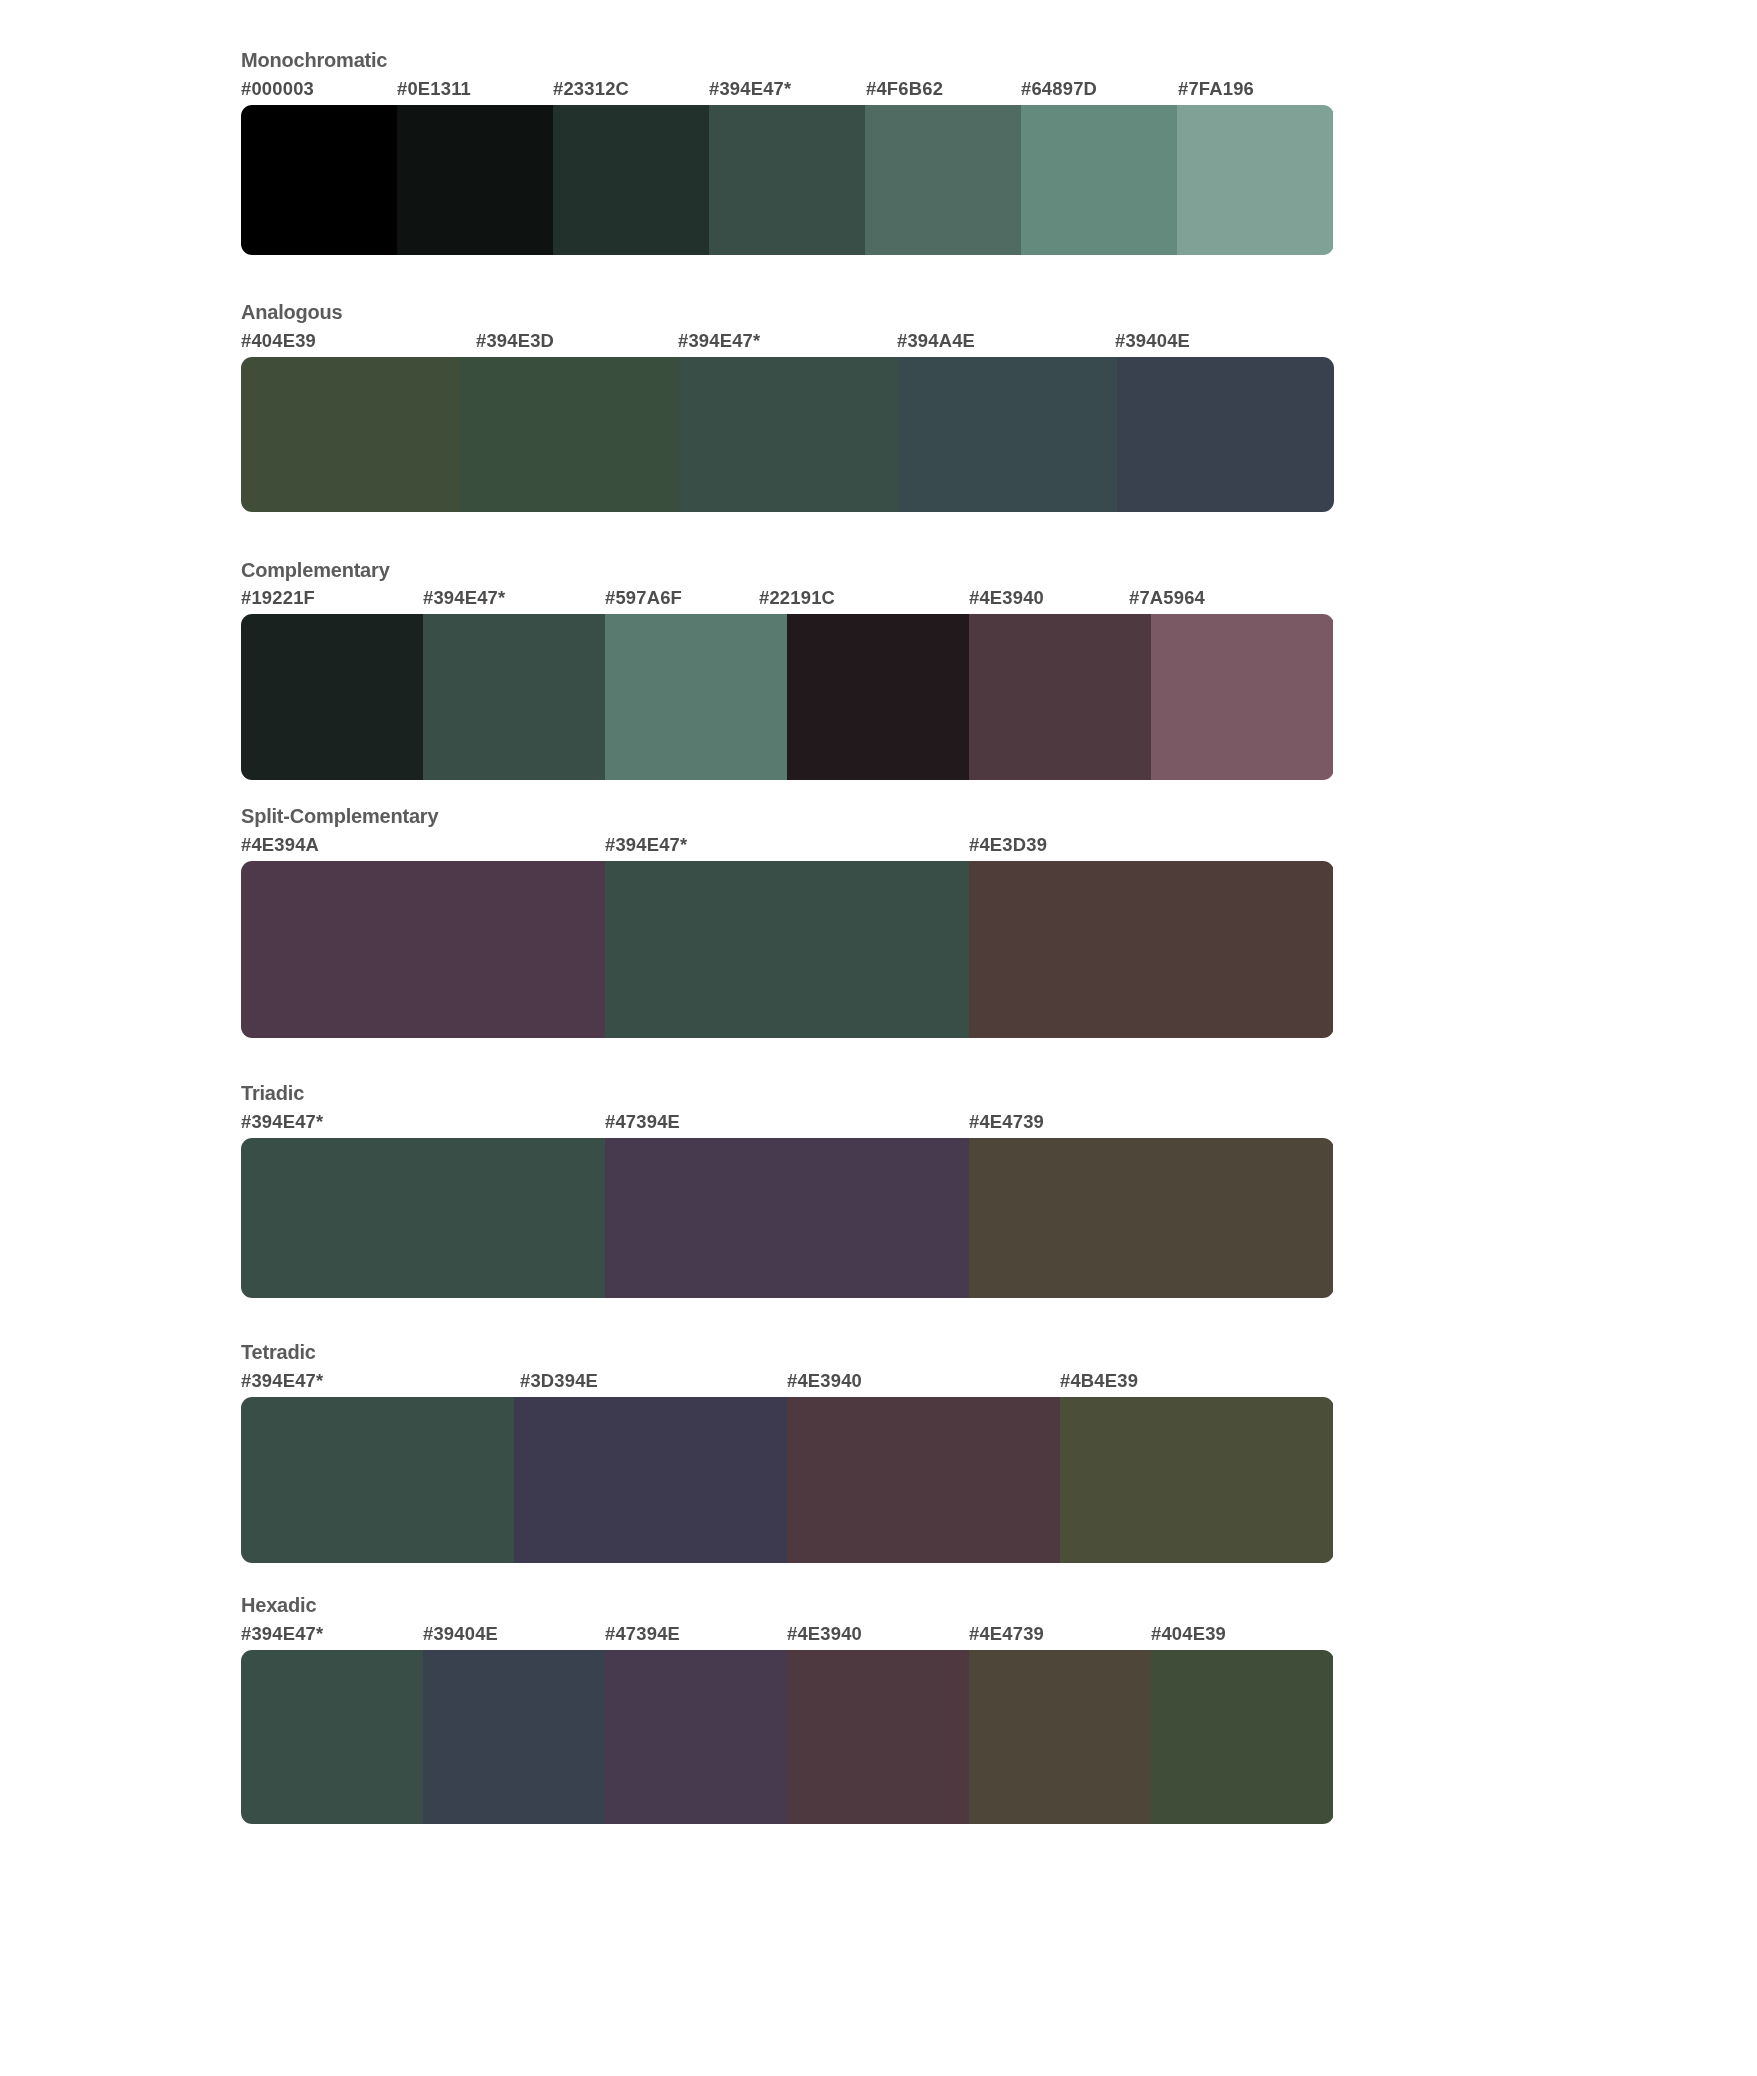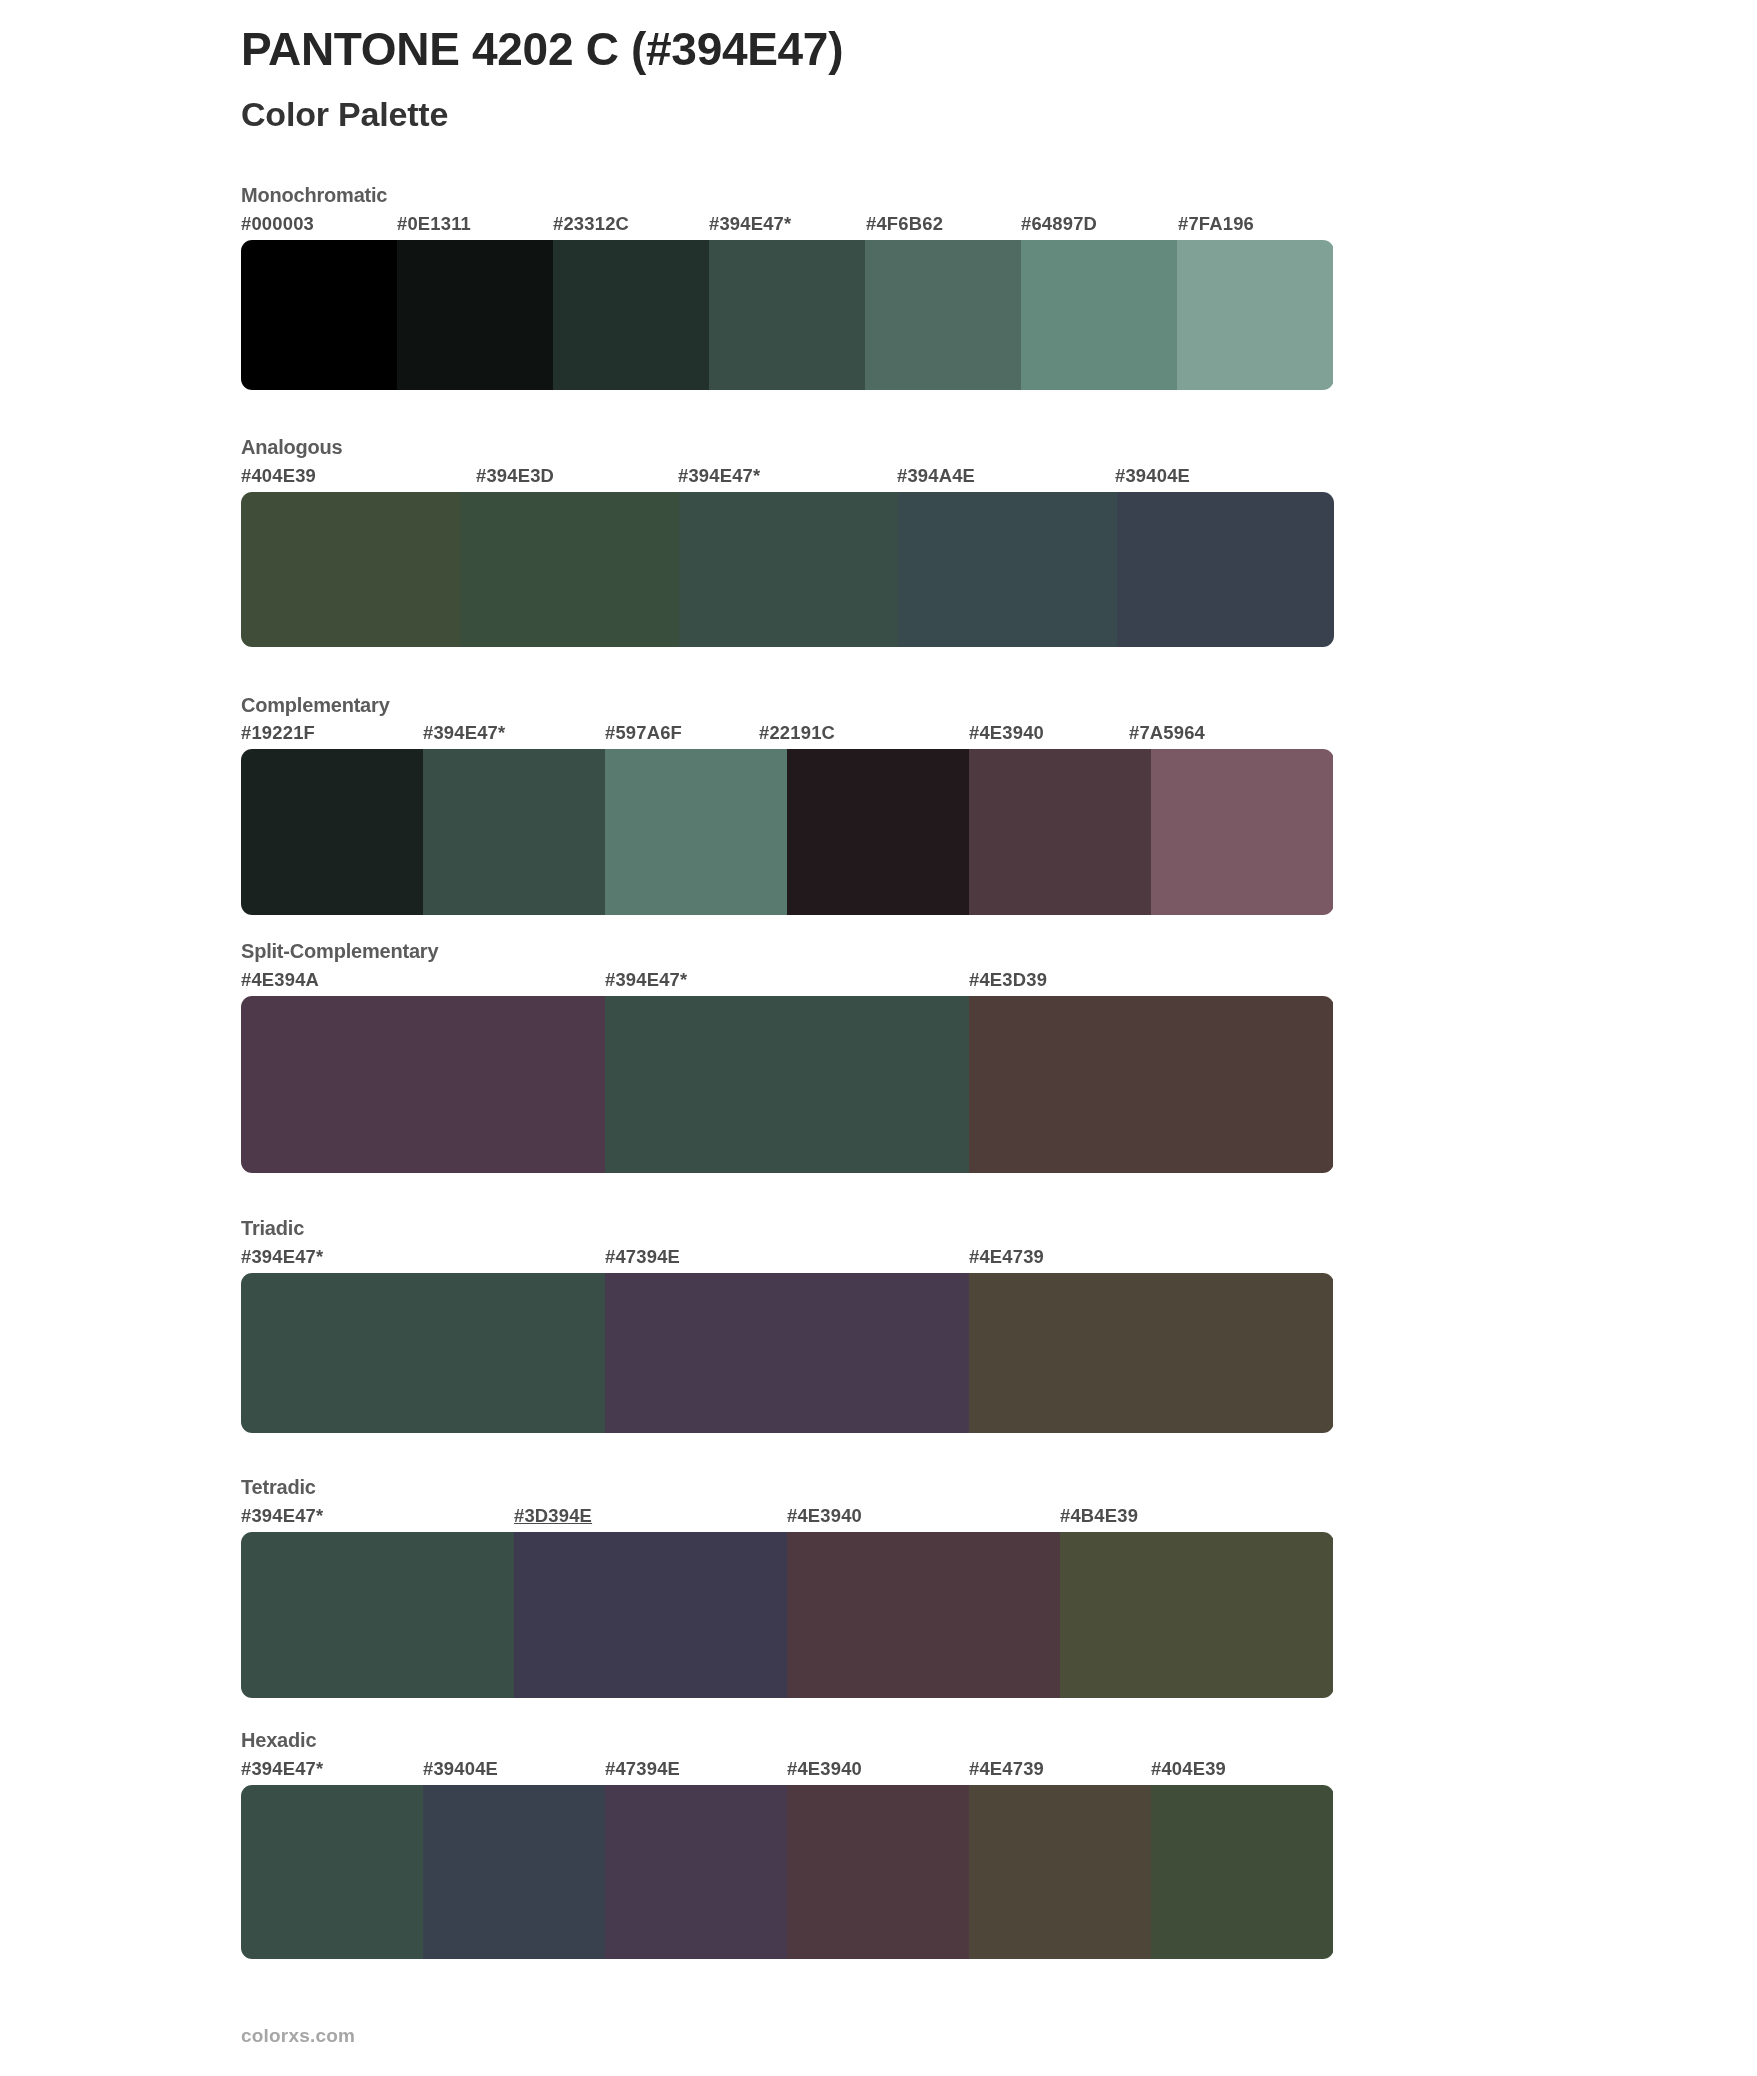--- a/index.html
+++ b/index.html
@@ -117,24 +117,20 @@
     font-weight: bold;
     color: #a6a6a6;
     letter-spacing: 0.2px;
   }
 </style>
 </head>
 <body>
 
 <div class="page">
 
-  <div class="header">
-    <h1 class="page-title">PANTONE 4202 C (#394E47)</h1>
-    <h2 class="page-subtitle">Color Palette</h2>
-  </div>
 
   <div class="sections" id="sections">
       <div class="section h-mono sec-gap-mono">
         <div class="section-title">Monochromatic</div>
         <div class="swatch-row">
           <div class="labels">
             <span class="hex-label" style="left: 0px;">#000003</span>
             <span class="hex-label" style="left: 156px;">#0E1311</span>
             <span class="hex-label" style="left: 312px;">#23312C</span>
             <span class="hex-label" style="left: 468px;">#394E47*</span>
@@ -221,21 +217,21 @@
             <div class="bar" title="#47394E" style="width: 364px; background: rgb(71, 57, 78);"></div>
             <div class="bar" title="#4E4739" style="width: 364px; background: rgb(78, 71, 57);"></div>
           </div>
         </div>
       </div>
       <div class="section h-tet sec-gap-tet">
         <div class="section-title">Tetradic</div>
         <div class="swatch-row">
           <div class="labels">
             <span class="hex-label" style="left: 0px;">#394E47*</span>
-            <span class="hex-label" style="left: 273px; text-decoration: underline;">#3D394E</span>
+            <span class="hex-label" style="left: 279px;">#3D394E</span>
             <span class="hex-label" style="left: 546px;">#4E3940</span>
             <span class="hex-label" style="left: 819px;">#4B4E39</span>
           </div>
           <div class="bars">
             <div class="bar" title="#394E47*" style="width: 273px; background: rgb(57, 78, 71);"></div>
             <div class="bar" title="#3D394E" style="width: 273px; background: rgb(61, 57, 78);"></div>
             <div class="bar" title="#4E3940" style="width: 273px; background: rgb(78, 57, 64);"></div>
             <div class="bar" title="#4B4E39" style="width: 273px; background: rgb(75, 78, 57);"></div>
           </div>
         </div>

